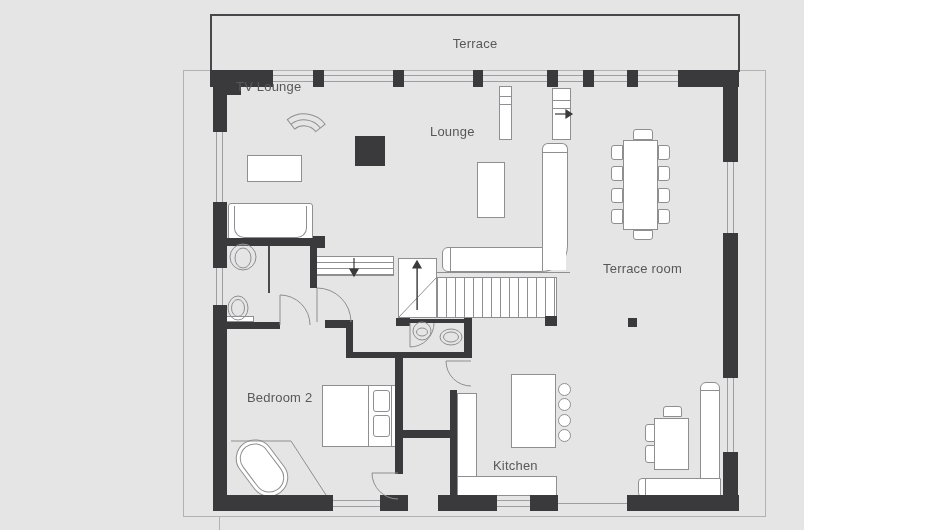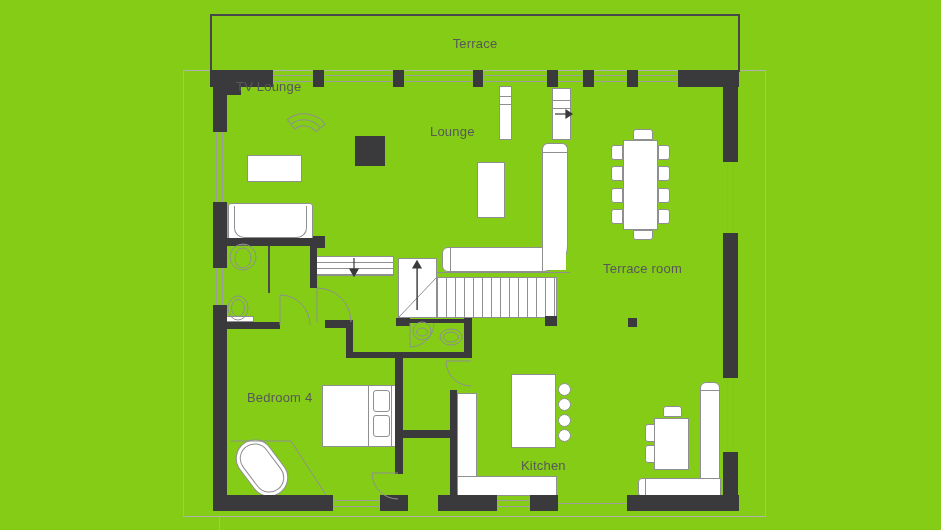--- a/index.html
+++ b/index.html
@@ -1,16 +1,16 @@
 <!DOCTYPE html>
 <html><head>
 <meta charset="utf-8">
 <style>
   html,body{margin:0;padding:0;background:#ffffff;}
-  .plan{position:relative;width:941px;height:530px;background:#84cc16;overflow:hidden;
+  .plan{position:relative;width:804px;height:530px;background:#e5e5e5;overflow:hidden;
         font-family:"Liberation Sans",sans-serif;}
   .wall{position:absolute;background:#3a3a3c;z-index:4;}
   .box{position:absolute;background:#fff;border:1px solid #8f8f91;box-sizing:border-box;z-index:3;}
   .ln{position:absolute;background:#8f8f91;z-index:3;}
   .wln{position:absolute;background:#9e9ea0;z-index:2;}
   .circ{border-radius:50%;}
   .lbl{position:absolute;color:#58585a;font-size:13px;letter-spacing:.2px;white-space:nowrap;z-index:6;}
   .boundary{position:absolute;left:183px;top:70px;width:583px;height:447px;
             border:1px solid #b2b2b4;box-sizing:border-box;z-index:1;}
   .terrace{position:absolute;left:210px;top:14px;width:530px;height:58px;
@@ -191,16 +191,16 @@
       <path d="M417,310 L417,268" fill="none"></path>
       <polygon points="413,268 421,268 417,261"></polygon>
       <path d="M555,114 L566,114" fill="none"></path>
       <polygon points="566,110 566,118 572,114"></polygon>
     </g>
   </svg>
 
   <div class="lbl" style="left:236px;top:79px;">TV Lounge</div>
   <div class="lbl" style="left:430px;top:124px;">Lounge</div>
   <div class="lbl" style="left:603px;top:261px;">Terrace room</div>
-  <div class="lbl" style="left:247px;top:390px;">Bedroom 4</div>
-  <div class="lbl" style="left:493px;top:458px;margin-left:28px;">Kitchen</div>
+  <div class="lbl" style="left:247px;top:390px;">Bedroom 2</div>
+  <div class="lbl" style="left:493px;top:458px;">Kitchen</div>
 
 </div>
 
 </body></html>

